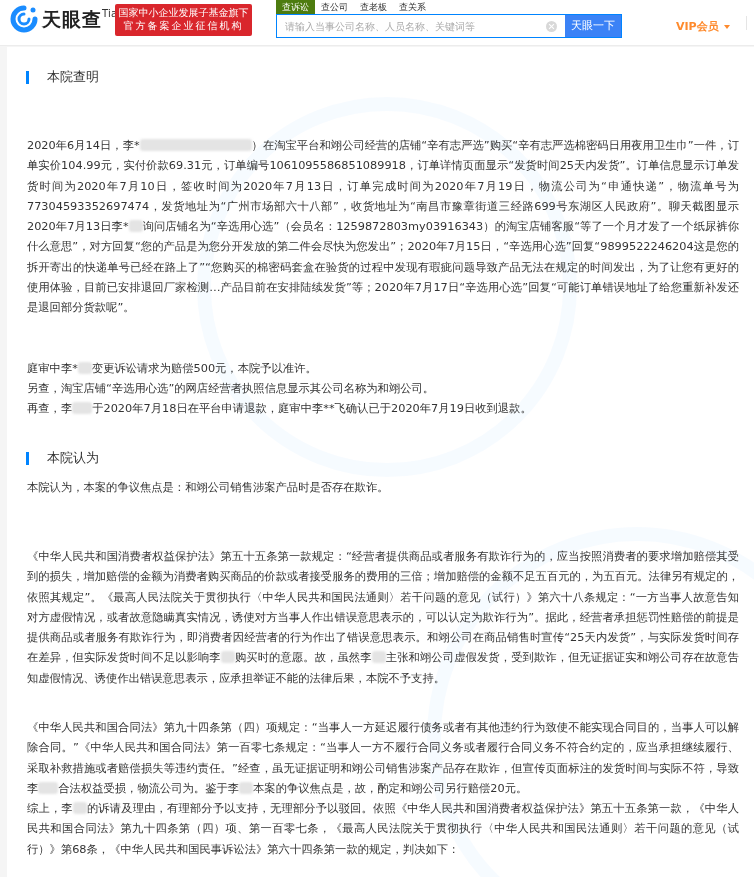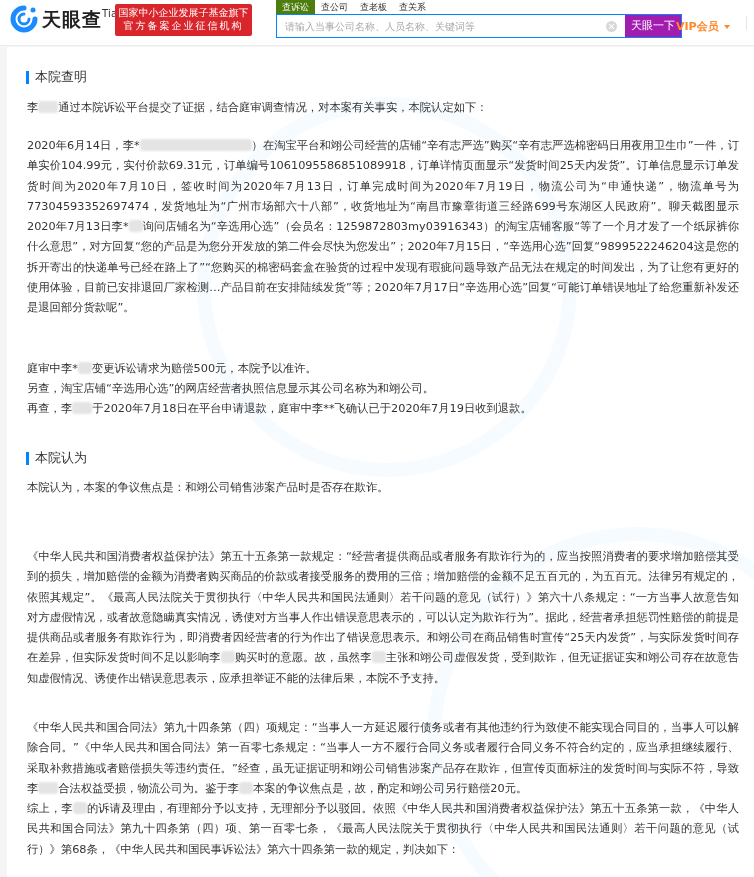--- a/index.html
+++ b/index.html
@@ -14,39 +14,39 @@
     .logo-cn { font-size: 19px; font-weight: bold; color: #222; line-height: 20px; letter-spacing: 1px; }
     .logo-en { font-size: 10px; color: #333; line-height: 9px; letter-spacing: 0.2px; }
     .badge { position: absolute; left: 115px; top: 4px; width: 137px; height: 32px; background: #d9262c; border-radius: 2px; color: #fff; text-align: center; padding-top: 2px; }
     .badge-l1 { font-size: 10px; line-height: 13px; }
     .badge-l2 { font-size: 10px; line-height: 14px; letter-spacing: 2px; }
 
     .search-wrap { position: absolute; left: 276px; top: 0; }
     .search-tabs { display: flex; height: 14px; }
     .search-tab { font-size: 9px; line-height: 14px; padding: 0 6px; color: #333; }
     .search-tab.active { background: #4d7c0f; color: #fff; }
-    .search-box { display: flex; height: 24px; border: 1px solid #0084ff; width: 406px; background: #fff; margin-top: 0; }
+    .search-box { display: flex; height: 24px; border: 1px solid #0084ff; width: 346px; background: #fff; margin-top: 0; }
     .search-input { flex: 1; border: none; outline: none; font-size: 10px; padding: 0 8px; color: #999; font-family: "DejaVu Sans", sans-serif; background: transparent; }
     .search-input::placeholder { color: #aaa; }
     .clear-icon { width: 11px; height: 11px; border-radius: 50%; background: #d8d8d8; margin: 6px 8px 0 0; position: relative; }
     .clear-icon::before, .clear-icon::after { content: ""; position: absolute; left: 5px; top: 2px; width: 1px; height: 7px; background: #fff; }
     .clear-icon::before { transform: rotate(45deg); }
     .clear-icon::after { transform: rotate(-45deg); }
-    .search-btn { width: 56px; background: #a21caf; color: #fff; font-size: 11px; border: none; font-family: "DejaVu Sans", sans-serif; line-height: 22px; text-align: center; }
+    .search-btn { width: 56px; background: #3b82f6; color: #fff; font-size: 11px; border: none; font-family: "DejaVu Sans", sans-serif; line-height: 22px; text-align: center; }
 
     .vip { position: absolute; left: 676px; top: 19px; color: #fe8a2d; font-size: 11px; font-weight: bold; font-style: normal; display: flex; align-items: center; justify-content: center; }
     .vip-caret { width: 0; height: 0; border-left: 3px solid transparent; border-right: 3px solid transparent; border-top: 4px solid #fe8a2d; margin-left: 5px; }
     .vip-divider { position: absolute; left: 746px; top: 16px; width: 1px; height: 14px; background: #e5e5e5; }
 
     
     .content { position: absolute; left: 7px; top: 47px; width: 747px; height: 830px; background: #fff; overflow: hidden; }
     .watermark { position: absolute; left: 190px; top: 50px; width: 380px; height: 380px; border-radius: 50%; border: 14px solid rgba(0,132,255,0.035); }
     .watermark2 { position: absolute; left: 420px; top: 480px; width: 420px; height: 420px; border-radius: 50%; border: 14px solid rgba(0,132,255,0.035); }
 
-    .section-title { position: absolute; left: 19px; display: flex; align-items: center; font-size: 13px; color: #333; }
+    .section-title { position: absolute; left: 19px; display: flex; align-items: center; font-size: 13px; color: #333; gap: 12px; }
     .section-bar { width: 3px; height: 13px; background: #0084ff; margin-right: 6px; }
 
     .para { position: absolute; left: 20px; width: 712px; font-size: 11.3px; line-height: 20.3px; color: #333; text-align: justify; }
     .blur { display: inline-block; background: #e4e4e4; border-radius: 3px; height: 12px; vertical-align: -2px; filter: blur(1px); }
   </style>
 </head>
 <body>
 
 <div class="header">
   <div class="logo">
@@ -90,23 +90,20 @@
 
 <div class="content">
   <div class="watermark"></div>
   <div class="watermark2"></div>
 
   <div class="section-title" style="top:21px;">
     <span class="section-bar"></span>
     <span>本院查明</span>
   </div>
 
-  <div class="para" style="top:51px;">
-    <span>李</span><span class="blur" style="width:20px;"></span><span>通过本院诉讼平台提交了证据，结合庭审调查情况，对本案有关事实，本院认定如下：</span>
-  </div>
 
   <div class="para" style="top:89px;">
     <span>2020年6月14日，李*</span><span class="blur" style="width:112px;"></span><span>）在淘宝平台和翊公司经营的店铺“辛有志严选”购买“辛有志严选棉密码日用夜用卫生巾”一件，订单实价104.99元，实付价款69.31元，订单编号1061095586851089918，订单详情页面显示“发货时间25天内发货”。订单信息显示订单发货时间为2020年7月10日，签收时间为2020年7月13日，订单完成时间为2020年7月19日，物流公司为“申通快递”，物流单号为77304593352697474，发货地址为“广州市场部六十八部”，收货地址为“南昌市豫章街道三经路699号东湖区人民政府”。聊天截图显示2020年7月13日李*</span><span class="blur" style="width:14px;"></span><span>询问店铺名为“辛选用心选”（会员名：1259872803my03916343）的淘宝店铺客服“等了一个月才发了一个纸尿裤你什么意思”，对方回复“您的产品是为您分开发放的第二件会尽快为您发出”；2020年7月15日，“辛选用心选”回复“9899522246204这是您的拆开寄出的快递单号已经在路上了”“您购买的棉密码套盒在验货的过程中发现有瑕疵问题导致产品无法在规定的时间发出，为了让您有更好的使用体验，目前已安排退回厂家检测…产品目前在安排陆续发货”等；2020年7月17日“辛选用心选”回复“可能订单错误地址了给您重新补发还是退回部分货款呢”。</span>
   </div>
 
   <div class="para" style="top:312px;">
     <span>庭审中李*</span><span class="blur" style="width:14px;"></span><span>变更诉讼请求为赔偿500元，本院予以准许。</span>
   </div>
   <div class="para" style="top:332px;">
     <span>另查，淘宝店铺“辛选用心选”的网店经营者执照信息显示其公司名称为和翊公司。</span>

